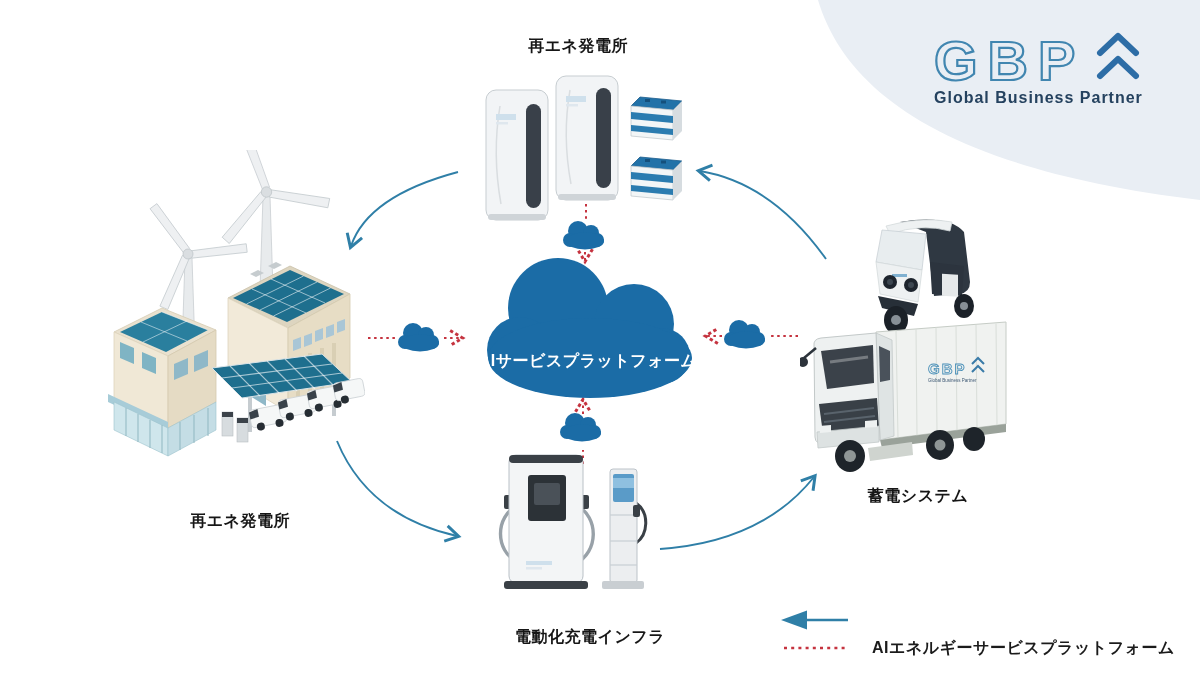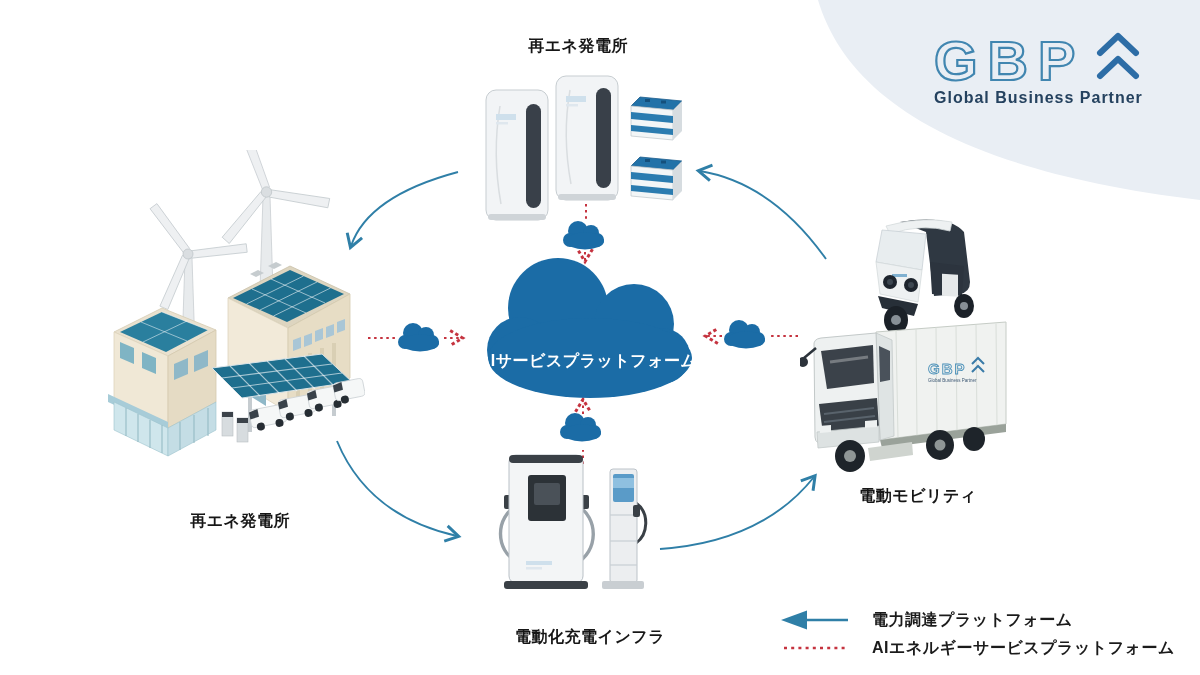--- a/index.html
+++ b/index.html
@@ -347,19 +347,18 @@
         <path d="M168 50 L186 33 L204 50"></path>
       </g>
       <text x="2" y="77" font-size="16" font-weight="600" letter-spacing="1" fill="#25425f">Global Business Partner</text>
     </svg>
   </div>
 
   <div class="cloud-label" style="left:588px;top:329px;margin-top:22px;">AIサービスプラットフォーム</div>
 
   <div class="node-label" style="left:578px;top:36px;">再エネ発電所</div>
   <div class="node-label" style="left:240px;top:481px;margin-top:30px;">再エネ発電所</div>
-  <div class="node-label" style="left:918px;top:486px;">電動モビリティ</div>
+  <div class="node-label" style="left:918px;top:486px;">蓄電システム</div>
   <div class="node-label" style="left:590px;top:627px;">電動化充電インフラ</div>
 
-  <div class="legend-label" style="left:872px;top:610px;">電力調達プラットフォーム</div>
   <div class="legend-label" style="left:872px;top:638px;">AIエネルギーサービスプラットフォーム</div>
 
 </div>
 
 </body></html>

